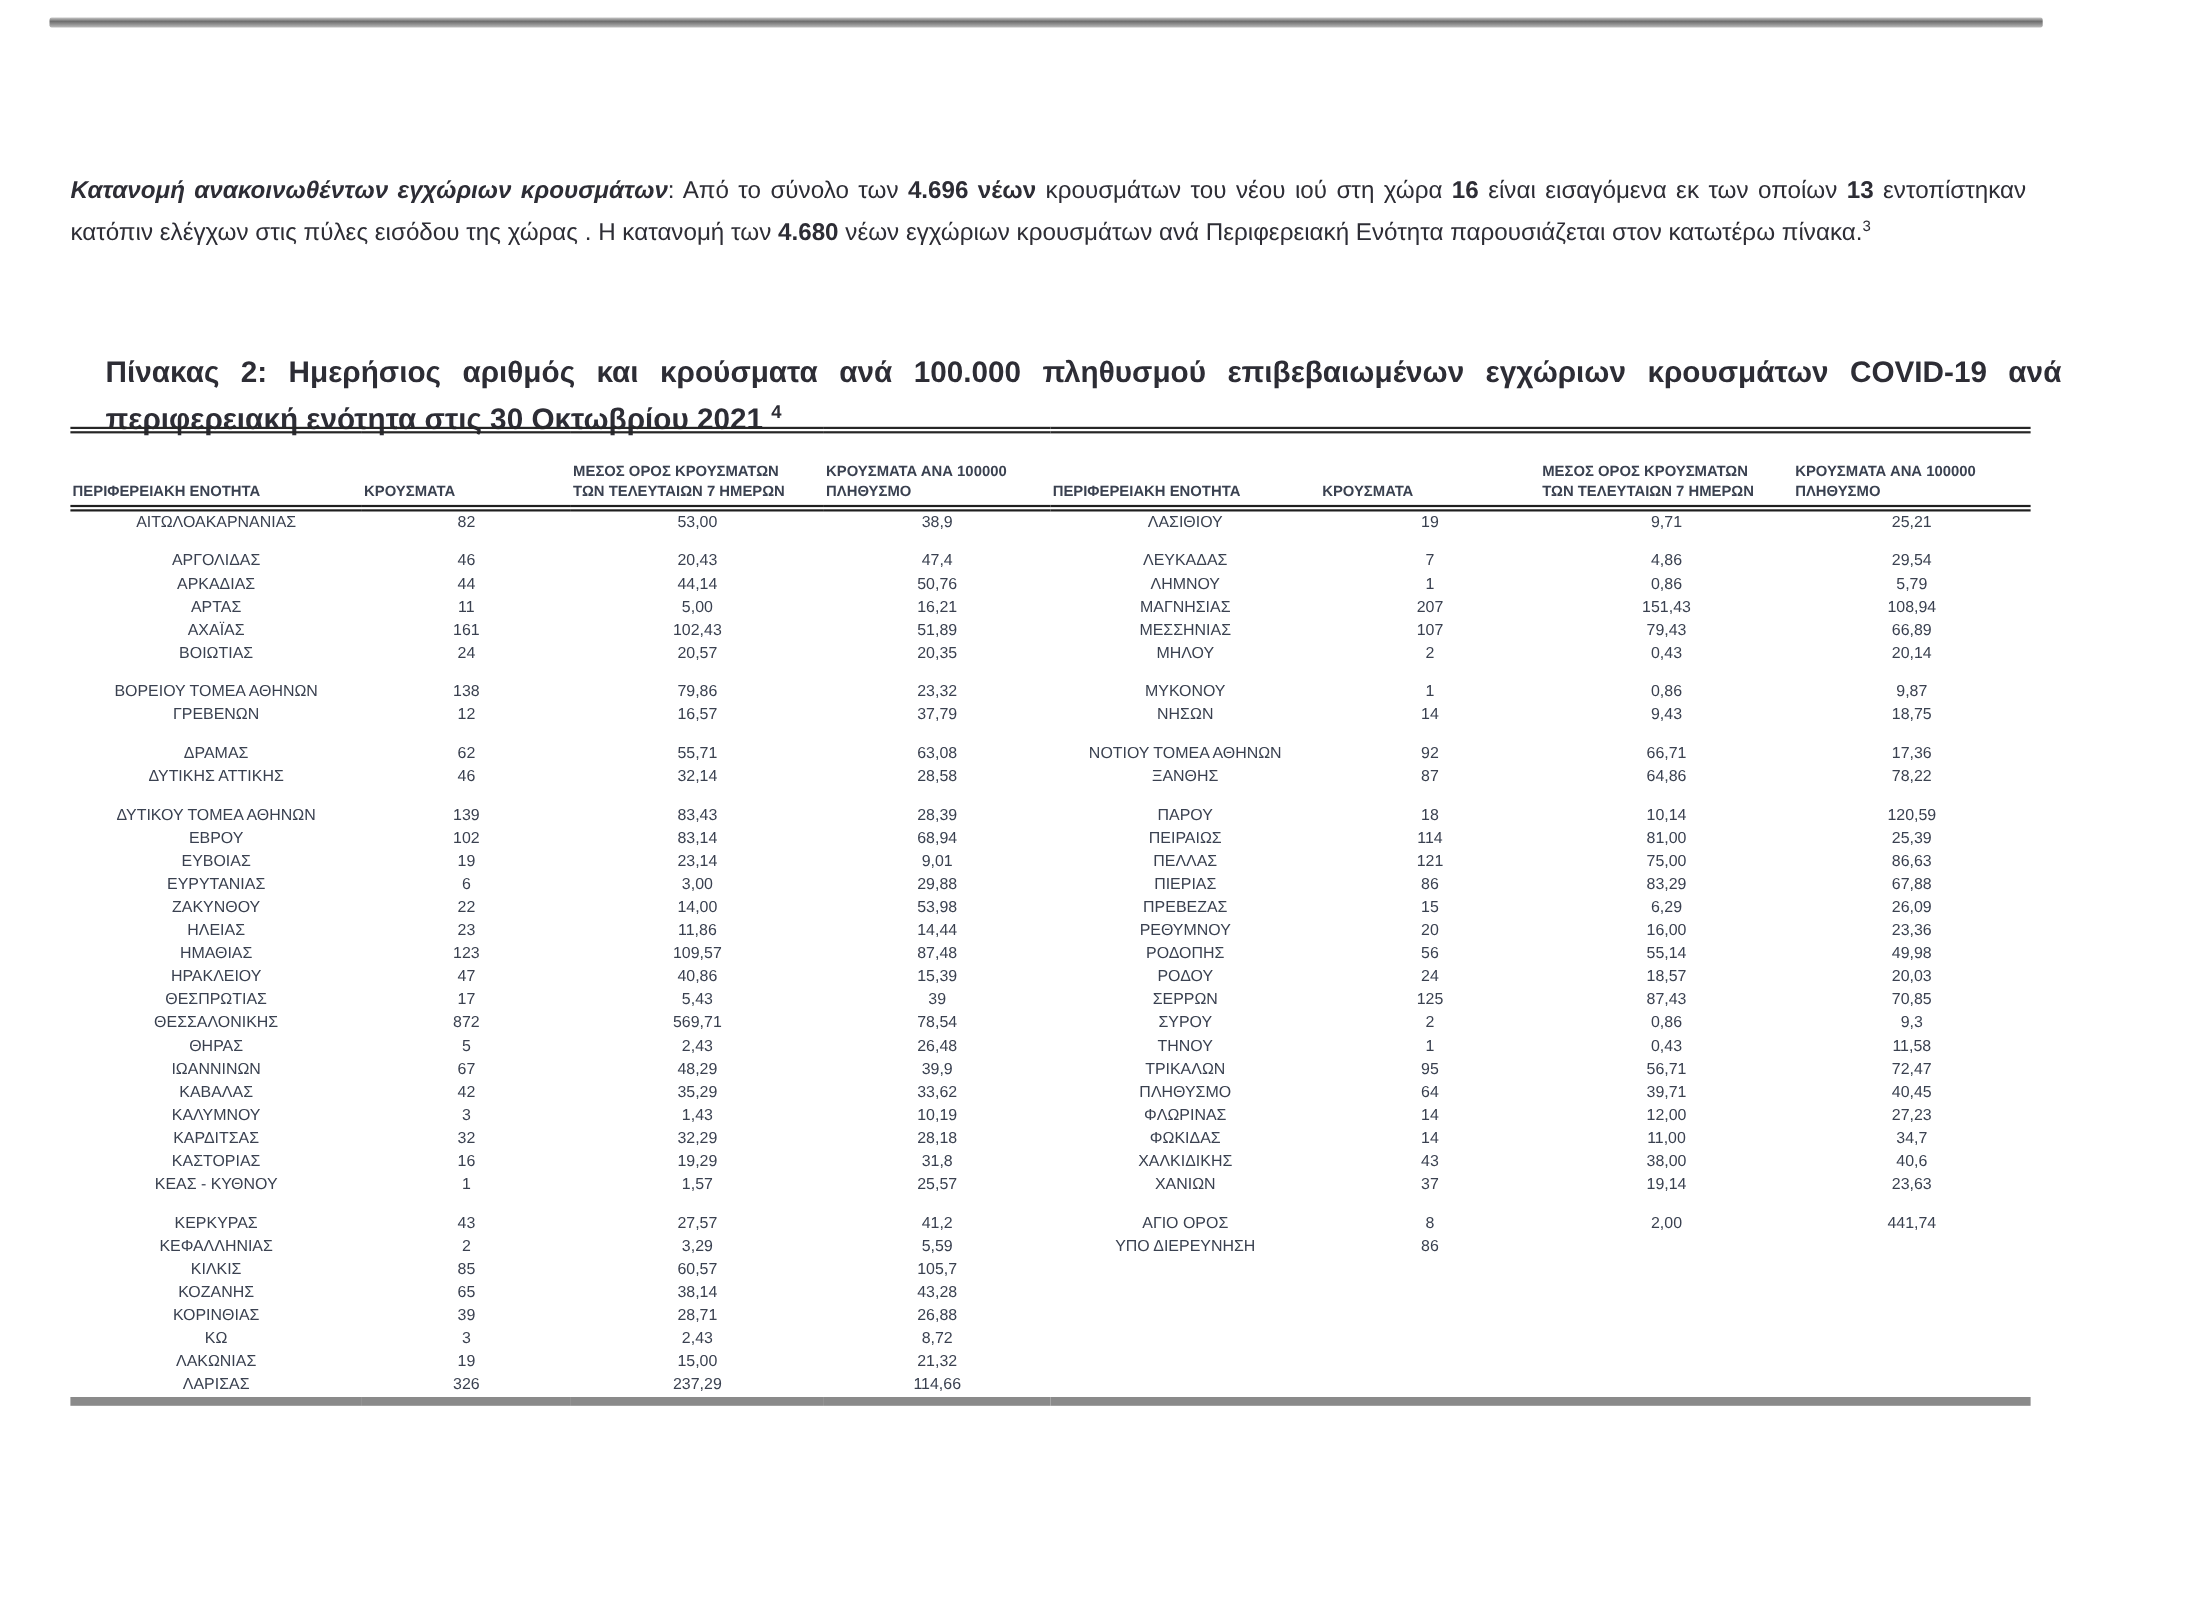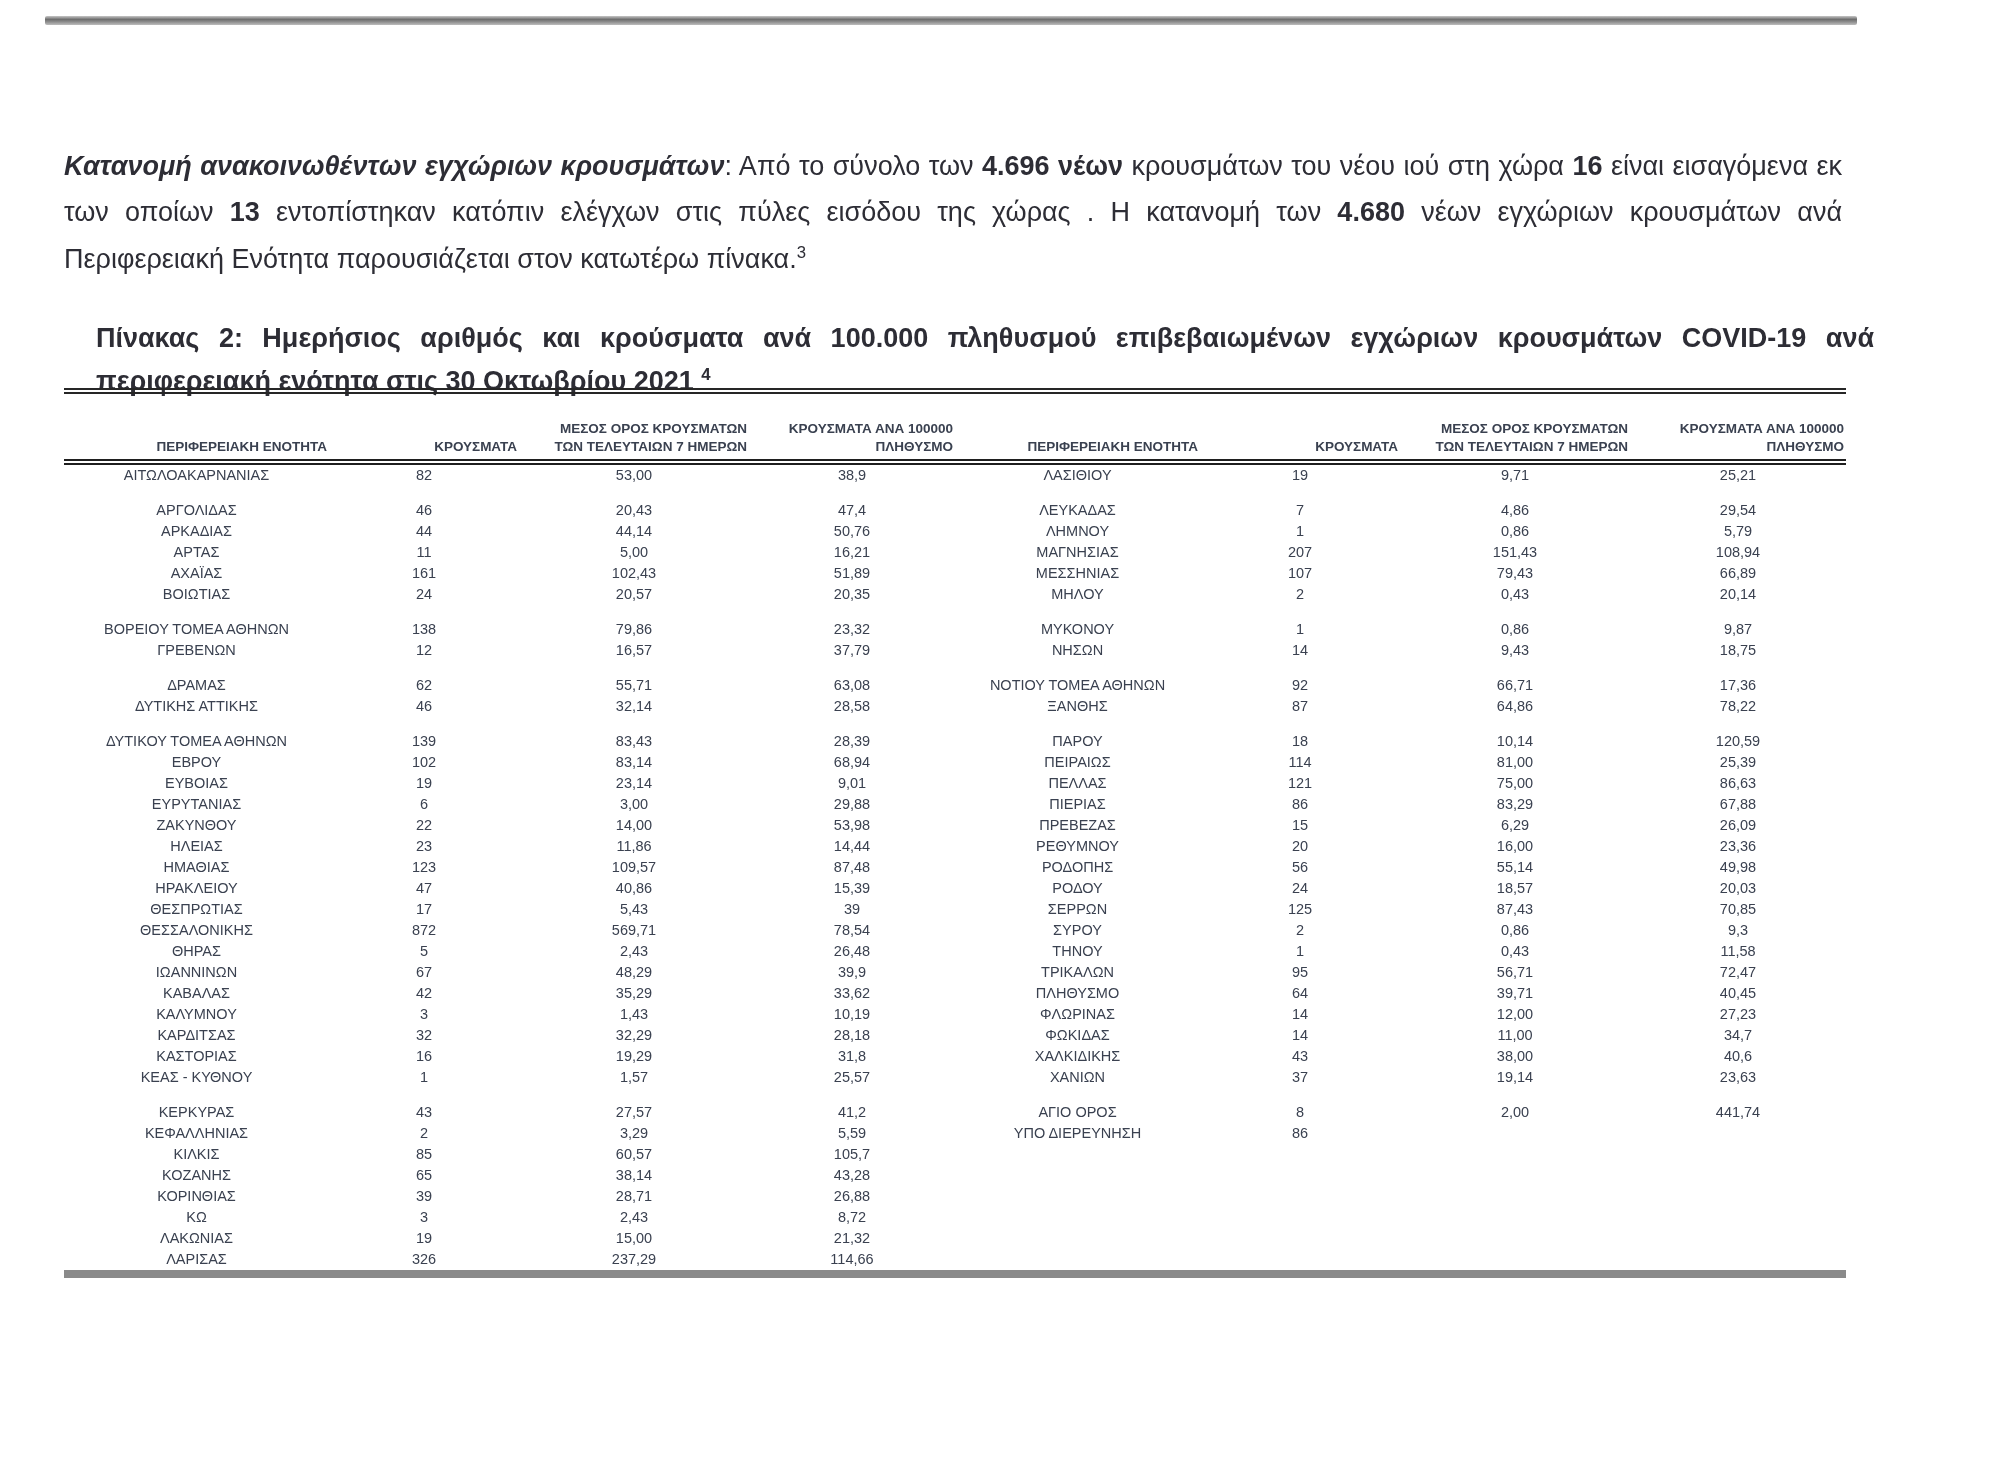--- a/index.html
+++ b/index.html
@@ -6,37 +6,37 @@
   html,body{margin:0;padding:0;}
   body{
     width:2000px;height:1476px;position:relative;background:#ffffff;
     font-family:"Liberation Sans", sans-serif;color:#2d2d35;overflow:hidden;
   }
   .top-rule{
     position:absolute;left:45px;top:16px;width:1812px;height:9px;border-radius:2px;
     background:linear-gradient(180deg,#c6c6c6 0%,#6e6e6e 38%,#8f8f8f 66%,#bdbdbd 100%);
   }
   .intro{
-    position:absolute;left:64px;top:116px;width:1778px;
-    font-size:27px;line-height:1.72;text-align:justify;color:#2d2d35;
+    position:absolute;left:64px;top:132px;width:1778px;
+    font-size:22px;line-height:1.72;text-align:justify;color:#2d2d35;
   }
   .intro sup,.caption sup{font-size:0.62em;}
   .caption{
     position:absolute;left:64px;top:290px;width:1778px;
     font-size:27px;line-height:1.6;font-weight:bold;color:#2d2d35;text-align:justify;margin-left:32px;
   }
   .table-wrap{position:absolute;left:64px;top:388px;width:1782px;}
   table.data-table{
     width:100%;border-collapse:collapse;table-layout:fixed;
     border-top:6px double #262626;
     border-bottom:8px solid #8a8a8a;
   }
   table.data-table thead tr{border-bottom:6px double #1f1f1f;}
   table.data-table th{
-    vertical-align:bottom;text-align:right;font-weight:bold;
+    vertical-align:bottom;text-align:left;font-weight:bold;
     font-size:13.5px;line-height:1.3;color:#3a4150;
     padding:26px 2px 4px 2px;white-space:nowrap;overflow:hidden;
   }
   table.data-table td{
     text-align:center;font-size:14.5px;color:#3a4150;
     height:21px;line-height:21px;padding:0 2px;white-space:nowrap;overflow:hidden;
   }
   tr.gap-row td{height:14px;line-height:14px;}
 </style>
 </head>

